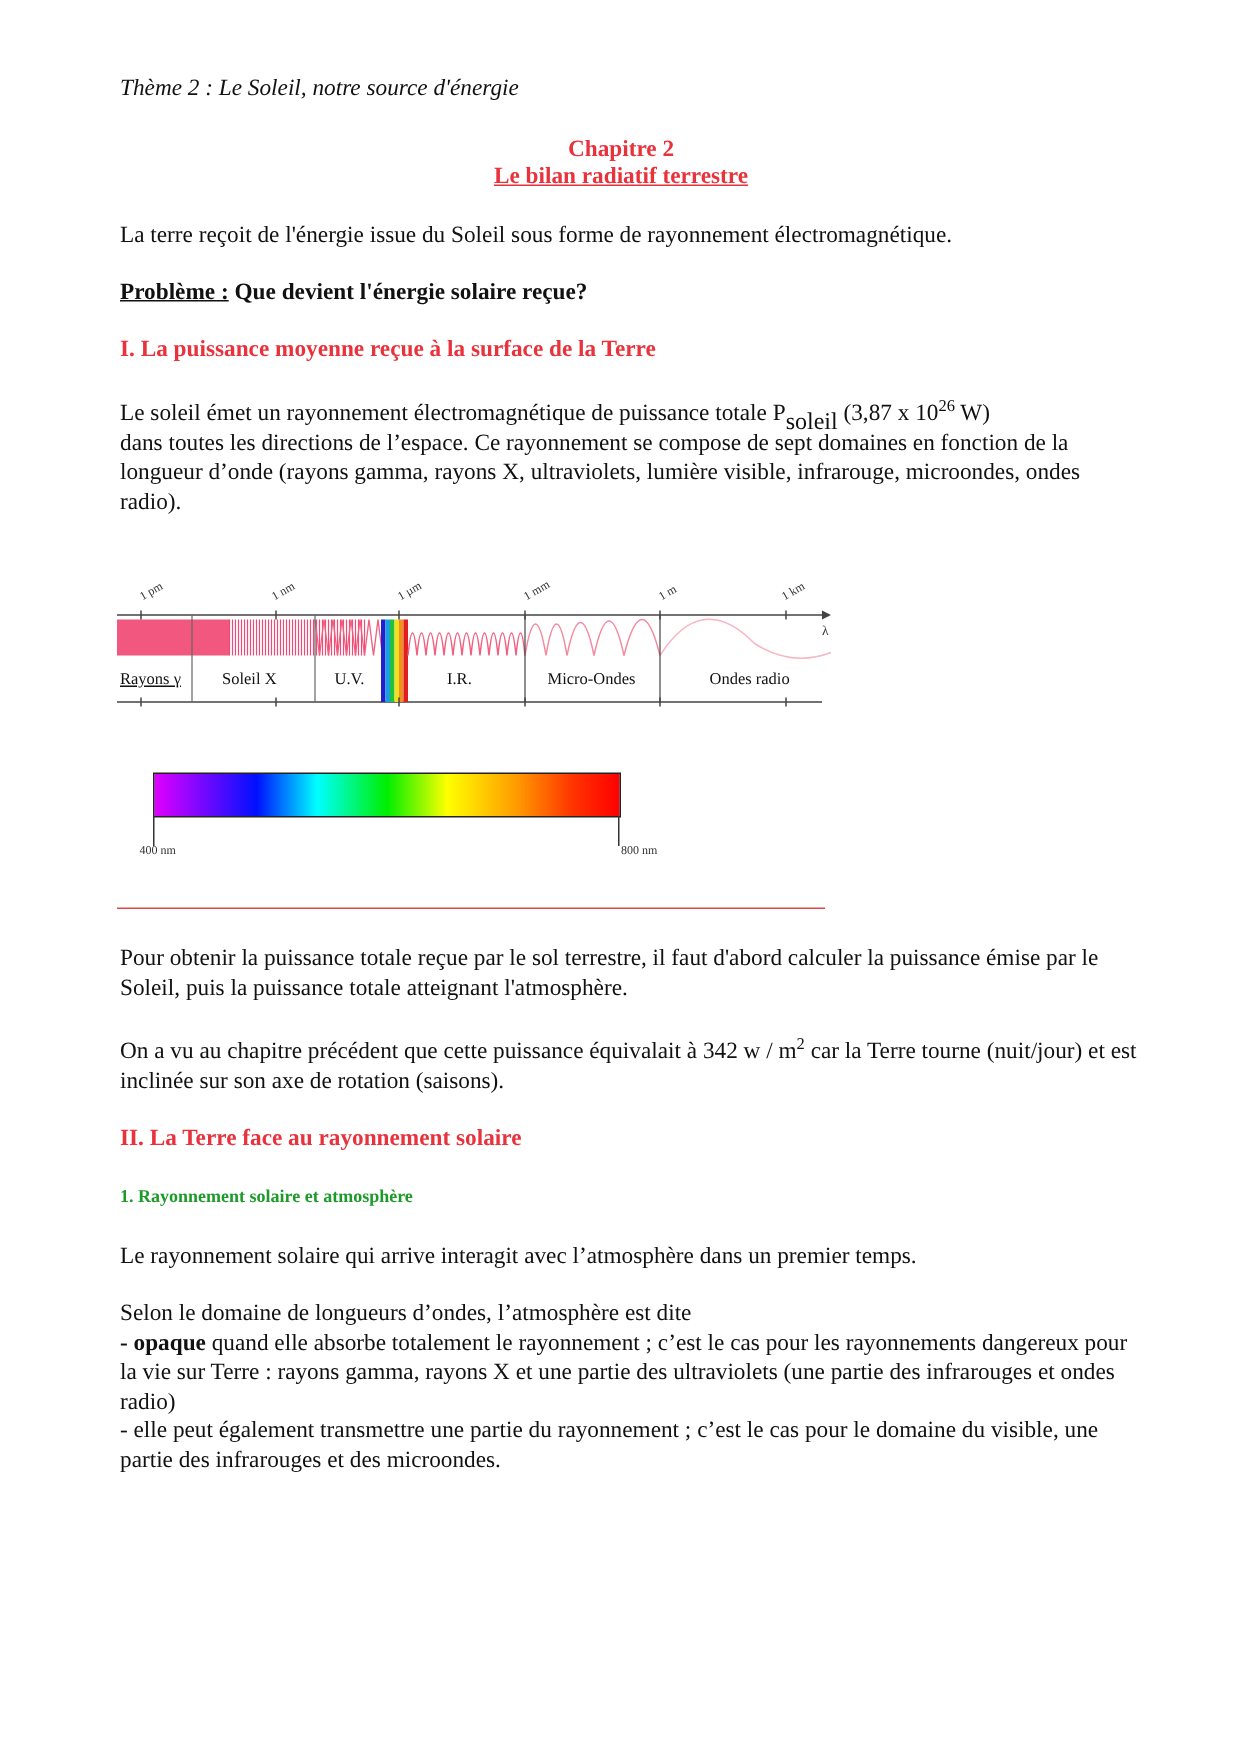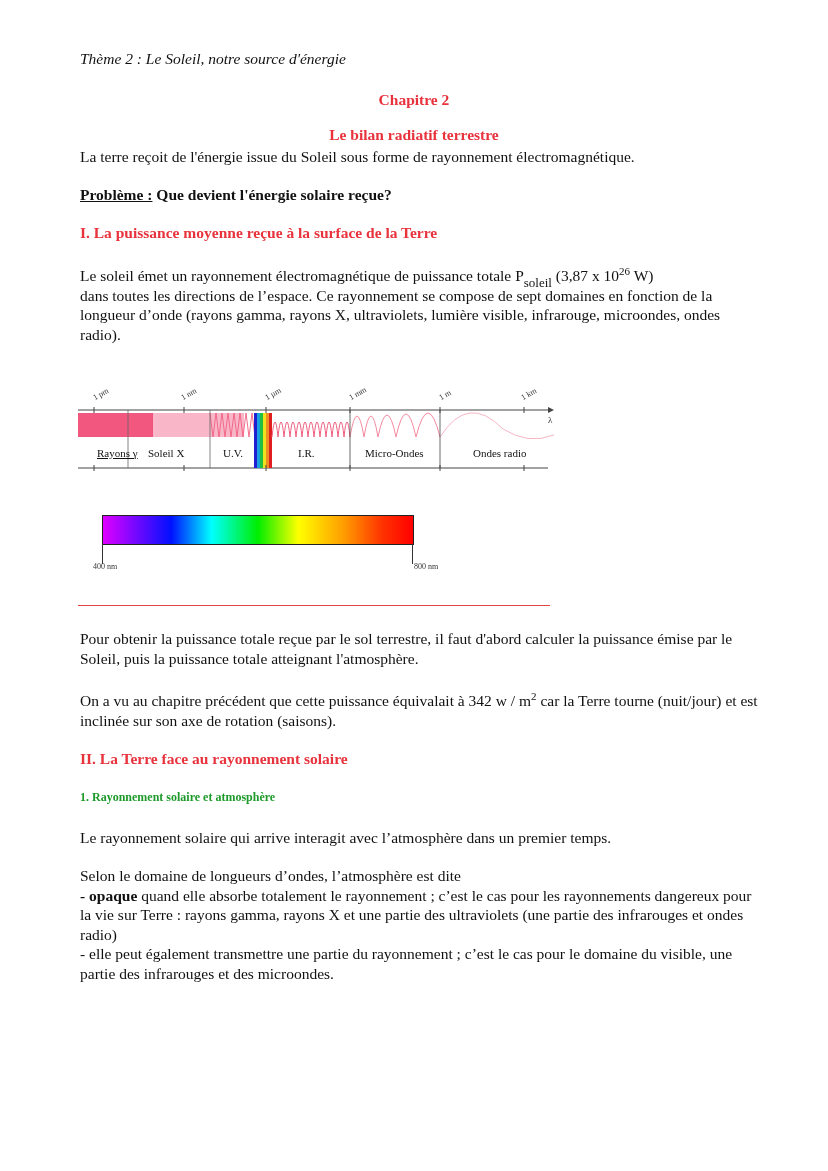--- a/index.html
+++ b/index.html
@@ -7,40 +7,40 @@
          font-family: "Liberation Serif", "DejaVu Serif", serif; color: #111; }
   .page { position: absolute; left: 0; top: 0; width: 828px; height: 1171px; }
   .abs { position: absolute; }
   .theme { left: 80px; top: 50px; font-size: 15.5px; font-style: italic; }
   .chap { left: 0; width: 828px; text-align: center; font-size: 15.5px; font-weight: bold; color: #e8323c; line-height: 19px; }
   .p { left: 80px; width: 680px; font-size: 15.5px; line-height: 19.5px; }
   .red-h { left: 80px; font-size: 15.5px; font-weight: bold; color: #e8323c; }
   .green-h { left: 80px; font-size: 12px; font-weight: bold; color: #1d9a2a; }
   .bold { font-weight: bold; }
   .under { text-decoration: underline; }
-  sub { font-size: 13px; vertical-align: -6px; line-height: 0; }
+  sub { font-size: 16px; vertical-align: -6px; line-height: 0; }
   sup { font-size: 11px; vertical-align: 6px; line-height: 0; }
   .diagram { left: 78px; top: 385px; width: 478px; height: 90px; }
   .dlabel { position: absolute; top: 62px; font-size: 11px; }
   .tick-label { position: absolute; font-size: 8px; transform: rotate(-30deg); transform-origin: left bottom; color: #333; }
   .visible-bar { left: 102px; top: 515px; width: 310px; height: 28px; border: 1.5px solid #222;
      background: linear-gradient(to right, #e000ff 0%, #0010ff 22%, #00ffff 35%, #00ee00 50%, #ffff00 63%, #ff9a00 78%, #ff3300 90%, #ff0000 100%); }
   .vtick { width: 1px; height: 20px; background: #333; top: 544px; }
   .vlabel { top: 562px; font-size: 8px; color: #333; }
   .redline { left: 78px; top: 605px; width: 472px; height: 1px; background: #e04848; }
 </style>
 </head>
 <body>
 
 <div class="page">
 
   <div class="abs theme">Thème 2 : Le Soleil, notre source d'énergie</div>
 
   <div class="abs chap" style="top:90px;">Chapitre 2</div>
-  <div class="abs chap" style="top:125px;">Le bilan radiatif terrestre</div>
+  <div class="abs chap" style="top:108px;text-decoration:underline;">Le bilan radiatif terrestre</div>
 
   <div class="abs p" style="top:147px;">La terre reçoit de l'énergie issue du Soleil sous forme de rayonnement électromagnétique.</div>
 
   <div class="abs p bold" style="top:185px;">
     <span class="under">Problème :</span><span> Que devient l'énergie solaire reçue?</span>
   </div>
 
   <div class="abs red-h" style="top:224px;">I. La puissance moyenne reçue à la surface de la Terre</div>
 
   <div class="abs p" style="top:266px;">
@@ -94,21 +94,21 @@
       </g>
       <text x="470" y="38" font-size="9" fill="#333" font-family="Liberation Serif, serif">λ</text>
     </svg>
     <span class="tick-label" style="left:18px; top:8px;">1 pm</span>
     <span class="tick-label" style="left:106px; top:8px;">1 nm</span>
     <span class="tick-label" style="left:190px; top:8px;">1 µm</span>
     <span class="tick-label" style="left:274px; top:8px;">1 mm</span>
     <span class="tick-label" style="left:364px; top:8px;">1 m</span>
     <span class="tick-label" style="left:446px; top:8px;">1 km</span>
 
-    <span class="dlabel" style="left:19px;text-decoration:underline;">Rayons γ</span>
+    <span class="dlabel" style="left:2px;text-decoration:underline;">Rayons γ</span>
     <span class="dlabel" style="left:70px;">Soleil X</span>
     <span class="dlabel" style="left:145px;">U.V.</span>
     <span class="dlabel" style="left:220px;">I.R.</span>
     <span class="dlabel" style="left:287px;">Micro-Ondes</span>
     <span class="dlabel" style="left:395px;">Ondes radio</span>
   </div>
 
   <div class="abs visible-bar"></div>
   <div class="abs vtick" style="left:102px;"></div>
   <div class="abs vtick" style="left:412px;"></div>

